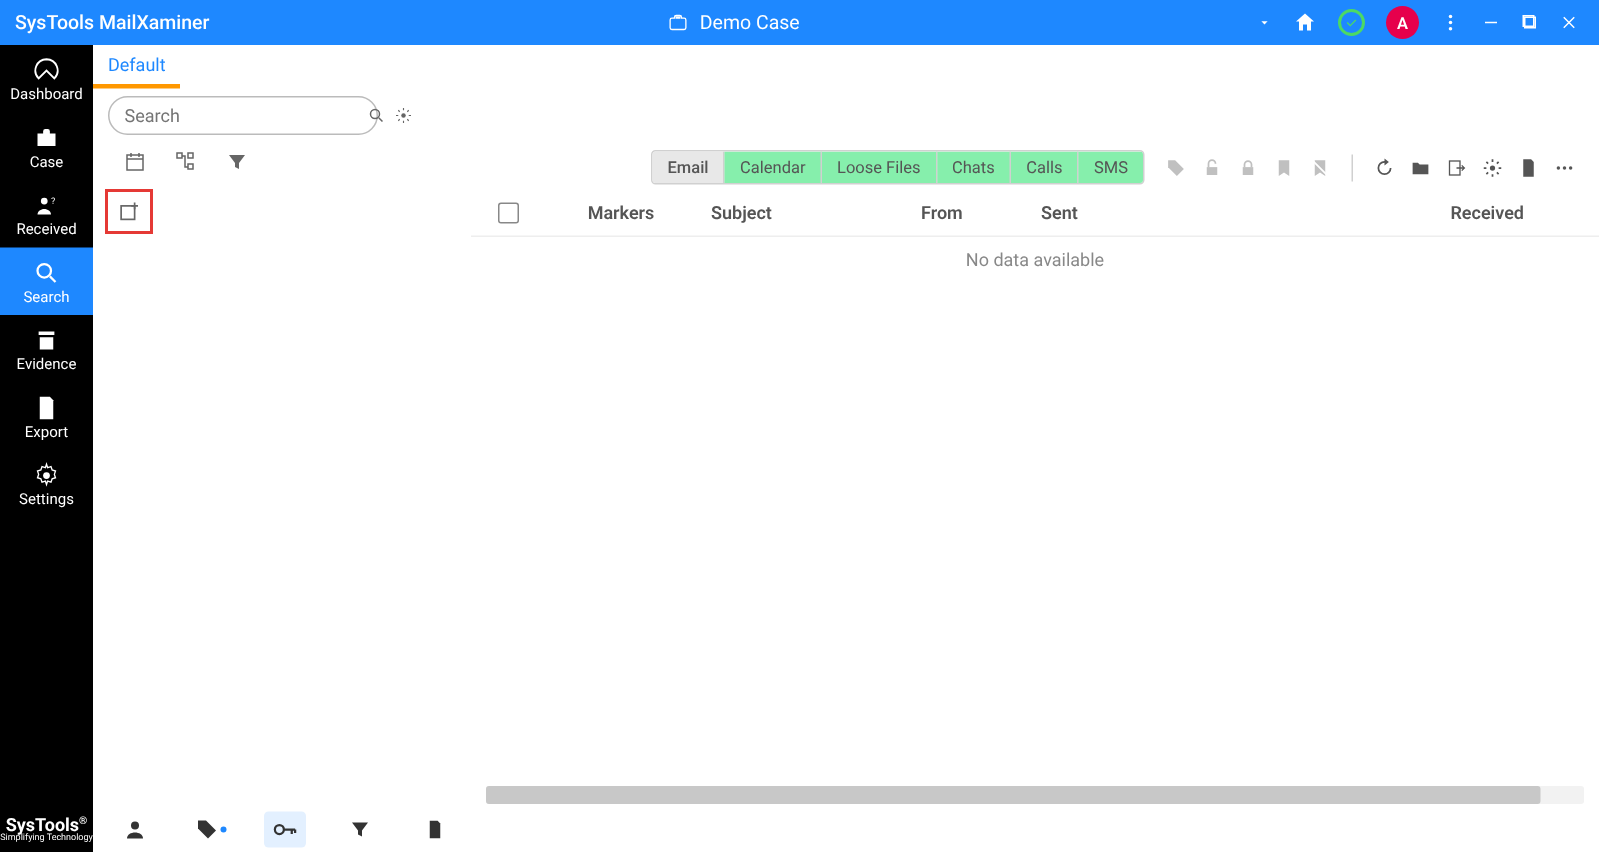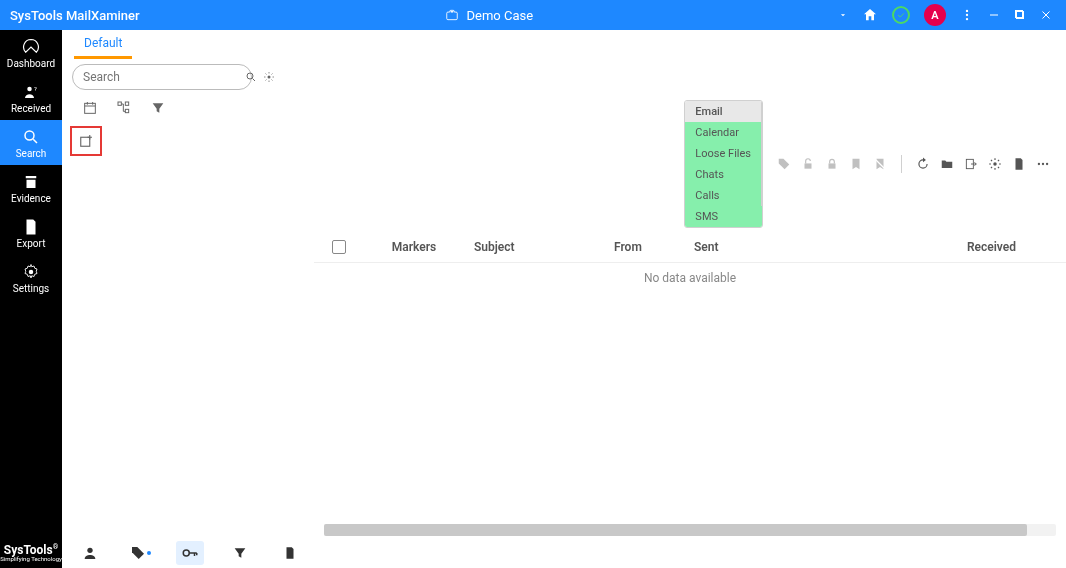--- a/index.html
+++ b/index.html
@@ -18,41 +18,41 @@
   .body-row { display: flex; height: calc(100% - 30px); }
   .sidebar { width: 62px; background: #000; display: flex; flex-direction: column; align-items: center; }
   .sidebar .nav-item { width: 62px; padding: 8px 0 6px 0; display: flex; flex-direction: column; align-items: center; gap: 2px; color: #fff; font-size: 10px; cursor: pointer; }
   .sidebar .nav-item svg { fill: #fff; }
   .sidebar .nav-item.active { background: #1e88ff; }
   .sidebar .spacer { flex: 1; }
   .sidebar .brand { color: #fff; font-size: 12px; font-weight: 700; padding-bottom: 6px; text-align: center; line-height: 1; }
   .sidebar .brand small { font-size: 6px; font-weight: 400; display: block; }
 
   .main { flex: 1; display: flex; flex-direction: column; min-width: 0; }
-  .tabstrip { height: 28px; display: flex; align-items: center; padding-left: 12px; }
+  .tabstrip { height: 28px; display: flex; align-items: center; }
   .tabstrip .tab { font-size: 12px; color: #1e88ff; padding: 6px 10px; border-bottom: 3px solid #ff9800; cursor: pointer; }
 
   .toolbar-row { display: flex; align-items: center; padding: 6px 10px; gap: 10px; }
   .search-wrap { width: 180px; height: 26px; border: 1px solid #bbb; border-radius: 14px; display: flex; align-items: center; padding: 0 10px; gap: 6px; }
   .search-wrap input { flex: 1; border: none; outline: none; font-size: 12px; color: #555; background: transparent; }
   .search-wrap svg { fill: #666; }
 
   .panel-row { flex: 1; display: flex; min-height: 0; }
   .left-panel { width: 252px; border-right: 1px solid transparent; display: flex; flex-direction: column; }
   .left-icon-row { display: flex; gap: 18px; padding: 4px 14px 4px 20px; }
   .left-icon-row .icon svg { fill: #666; }
   .highlight-box { border: 2px solid #e53935; width: 32px; height: 30px; display: flex; align-items: center; justify-content: center; margin-left: 8px; margin-top: 6px; }
   .highlight-box svg { fill: #666; stroke: #666; }
 
   .right-panel { flex: 1; display: flex; flex-direction: column; min-width: 0; }
   .filter-tabs-row { display: flex; align-items: center; padding: 4px 10px 4px 6px; gap: 8px; }
   .ft-left .icon svg, .ft-right .icon svg, .ft-far .icon svg { fill: #555; }
   .ft-left .icon.disabled svg, .ft-right .icon.disabled svg { fill: #c0c0c0; }
   .ft-spacer { flex: 1; }
-  .seg { display: flex; border: 1px solid #d0d0d0; border-radius: 3px; overflow: hidden; flex-direction: column; }
+  .seg { display: flex; border: 1px solid #d0d0d0; border-radius: 3px; overflow: hidden; }
   .seg .seg-item { font-size: 11px; color: #555; padding: 4px 10px; border-right: 1px solid #d0d0d0; cursor: pointer; background: #86efac; }
   .seg .seg-item:last-child { border-right: none; }
   .seg .seg-item.active { background: #e8e8e8; font-weight: 500; }
   .ft-right { display: flex; gap: 10px; align-items: center; padding: 0 6px; }
   .ft-divider { width: 1px; height: 18px; background: #d0d0d0; }
 
   .headers { display: flex; align-items: flex-start; padding: 8px 10px; border-bottom: 1px solid #eee; font-size: 12px; color: #555; font-weight: 600; gap: 0; }
   .headers .chk { width: 30px; display:flex; justify-content:center; }
   .headers .col-markers { width: 120px; text-align: center; }
   .headers .col-subject { width: 140px; }
@@ -133,20 +133,28 @@
 
 <div class="body-row">
   <div class="sidebar">
     <div class="nav-item">
       <span class="icon">
           <svg width="18" height="18" viewBox="0 0 24 24">
             <path d="M12 2a10 10 0 0 0-7 17l7-7 7 7A10 10 0 0 0 12 2z" fill="none" stroke="#fff" stroke-width="1.6"></path>
           </svg>
         </span>
       <span>Dashboard</span>
+    </div>
+    <div class="nav-item">
+      <span class="icon">
+          <svg width="18" height="18" viewBox="0 0 24 24">
+            <path d="M4 8h16v11H4zM9 8V6a2 2 0 0 1 2-2h2a2 2 0 0 1 2 2v2"></path>
+          </svg>
+        </span>
+      <span>Case</span>
     </div>
     <div class="nav-item">
       <span class="icon">
           <svg width="18" height="18" viewBox="0 0 24 24">
             <circle cx="10" cy="8" r="3"></circle>
             <path d="M4 20c0-3 3-5 6-5s6 2 6 5"></path>
             <text x="16" y="11" font-size="8" fill="#fff">?</text>
           </svg>
         </span>
       <span>Received</span>

